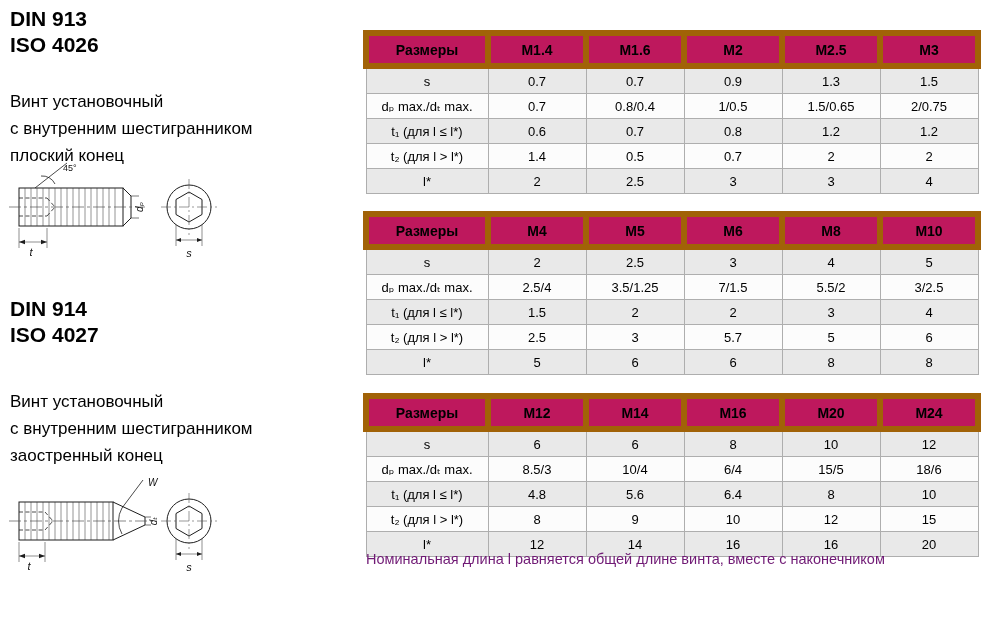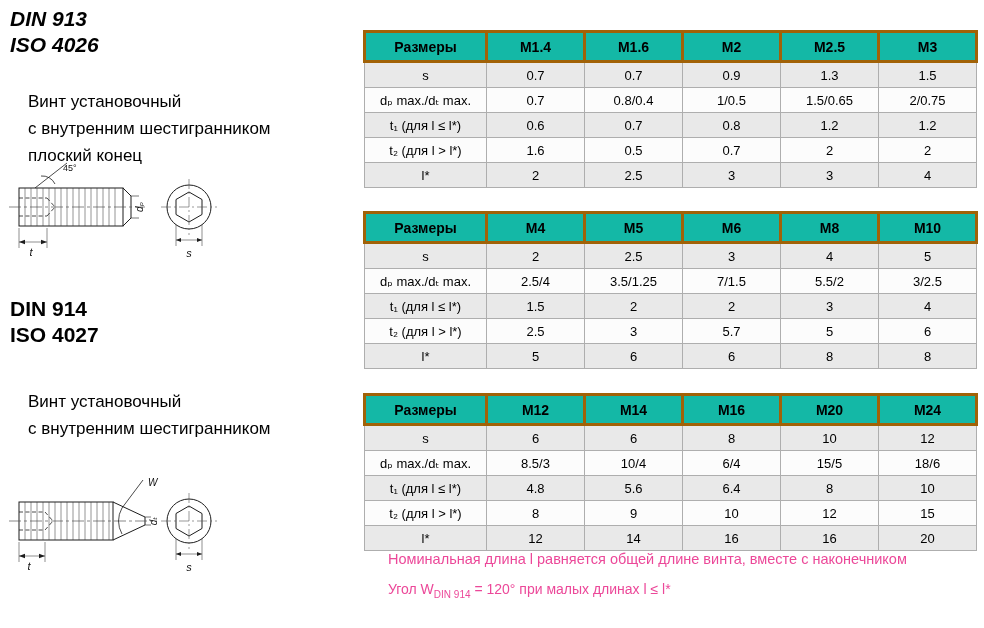--- a/index.html
+++ b/index.html
@@ -2,52 +2,52 @@
 <html><head>
 <meta charset="utf-8">
 <style>
   html,body { margin:0; padding:0; background:#ffffff; }
   .page {
     position:relative; width:984px; height:628px; background:#ffffff;
     font-family:"Liberation Sans","DejaVu Sans",sans-serif; color:#000;
     overflow:hidden;
   }
   .head-block { position:absolute; left:10px; font-size:21px; font-weight:700; line-height:26px; }
-  #head1 { top:6px;font-style:italic; }
+  #head1 { top:6px; }
   #head2 { top:296px; }
-  .desc-block { position:absolute; left:28px; font-size:17px; line-height:27px; }
+  .desc-block { position:absolute; left:10px; font-size:17px; line-height:27px; }
   #desc1 { top:88px; }
   #desc2 { top:388px; }
 
   .drawing { position:absolute; left:5px; }
   #drawing1 { top:160px; }
   #drawing2 { top:474px; }
   .drawing text { font-family:"Liberation Sans","DejaVu Sans",sans-serif; fill:#111; stroke:none; }
 
   table.spec {
     position:absolute; left:363px; width:612px;
     border-collapse:collapse; table-layout:fixed;
   }
   #table1 { top:30px; }
   #table2 { top:211px; }
   #table3 { top:393px; }
   col.c0 { width:122px; }
   col.cv { width:98px; }
   table.spec th, table.spec td { text-align:center; vertical-align:middle; padding:0 2px; }
   table.spec thead th {
-    background:#14b8a6; border:3px solid #a16207;
+    background:#be185d; border:6px solid #a16207;
     font-size:14px; font-weight:700; height:27px;
   }
   table.spec tbody td {
     border:1px solid #aeaeae; font-size:13px; height:24px; font-weight:400;
   }
   table.spec tbody tr:nth-child(odd) td { background:#e9e9e9; }
   table.spec tbody tr:nth-child(even) td { background:#fcfcfc; }
 
-  .note { position:absolute; left:388px; font-size:14.5px; color:#ec4899; }
+  .note { position:absolute; left:366px; font-size:14.5px; color:#701a75; }
   #note1 { top:551px; }
   #note2 { top:581px; font-size:14px; }
   #note3 { top:605px; font-size:14px; }
   .note sub { font-size:10px; }
 </style>
 </head>
 <body>
 
 <div class="page">
 
@@ -91,20 +91,21 @@
     <text x="184" y="97" font-size="11" font-style="italic" text-anchor="middle">s</text>
   </svg>
 
   <div class="head-block" id="head2">
     <div>DIN 914</div>
     <div>ISO 4027</div>
   </div>
   <div class="desc-block" id="desc2">
     <div>Винт установочный</div>
     <div>с внутренним шестигранником</div>
+    <div>заостренный конец</div>
   </div>
 
   <svg id="drawing2" class="drawing" width="232" height="108" viewBox="0 0 232 108">
     <g stroke="#1d1d1d" fill="none" stroke-width="1">
       <rect x="14" y="28" width="94" height="38"></rect>
       <path d="M20 28V66M26 28V66M32 28V66M38 28V66M44 28V66M50 28V66M56 28V66M62 28V66M68 28V66M74 28V66M80 28V66M86 28V66M92 28V66M98 28V66M104 28V66" stroke-width="0.55" stroke="#3a3a3a"></path>
       <path d="M14 38H40M14 56H40M40 38L48 47M40 56L48 47" stroke-dasharray="4 2.5" stroke-width="0.8"></path>
       <path d="M108 28L140 43M140 43V51M140 51L108 66"></path>
       <path d="M4 47H150" stroke-dasharray="12 3 3 3" stroke-width="0.7" stroke="#555"></path>
       <path d="M117 34A26 26 0 0 0 117 60" stroke-width="0.8"></path>
@@ -169,21 +170,21 @@
         <tr>
           <td>t₁ (для l ≤ l*)</td>
           <td>0.6</td>
           <td>0.7</td>
           <td>0.8</td>
           <td>1.2</td>
           <td>1.2</td>
         </tr>
         <tr>
           <td>t₂ (для l &gt; l*)</td>
-          <td>1.6</td>
+          <td>1.4</td>
           <td>0.5</td>
           <td>0.7</td>
           <td>2</td>
           <td>2</td>
         </tr>
         <tr>
           <td>l*</td>
           <td>2</td>
           <td>2.5</td>
           <td>3</td>
@@ -313,17 +314,14 @@
           <td>16</td>
           <td>16</td>
           <td>20</td>
         </tr>
       </tbody>
     </table>
 
   <div class="note" id="note1">
     <span>Номинальная длина l равняется общей длине винта, вместе с наконечником</span>
   </div>
-  <div class="note" id="note2">
-    <span>Угол W</span><sub>DIN 914</sub><span> = 120° при малых длинах l ≤ l*</span>
-  </div>
 
 </div>
 
 </body></html>

